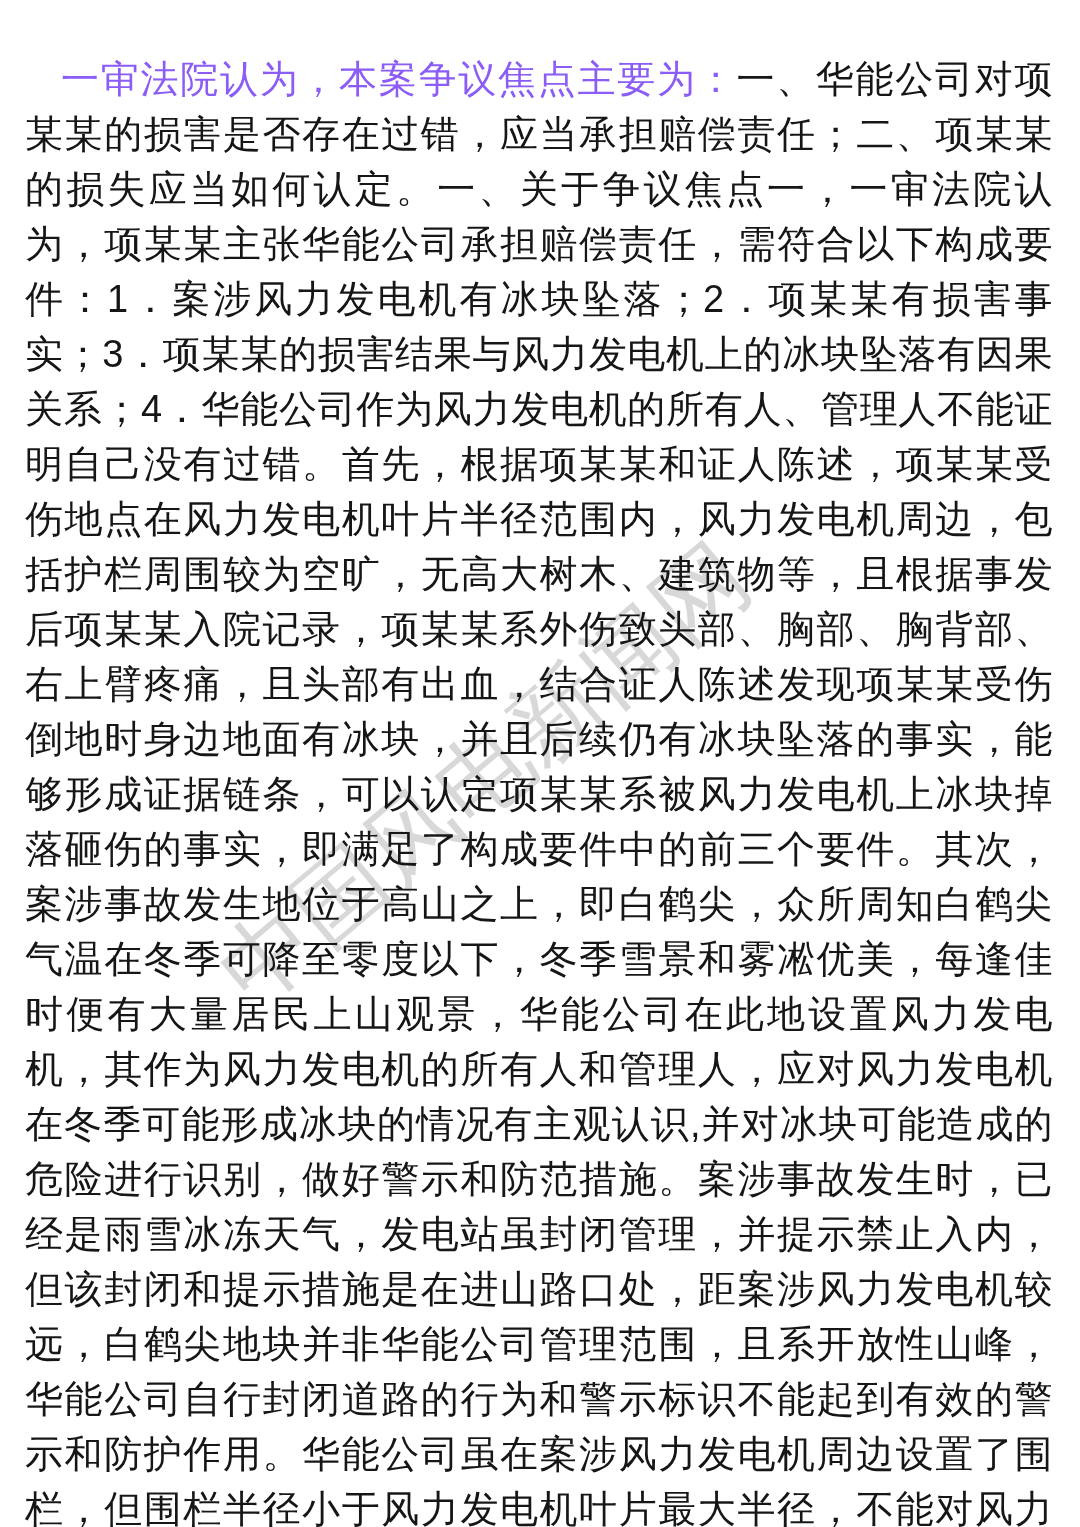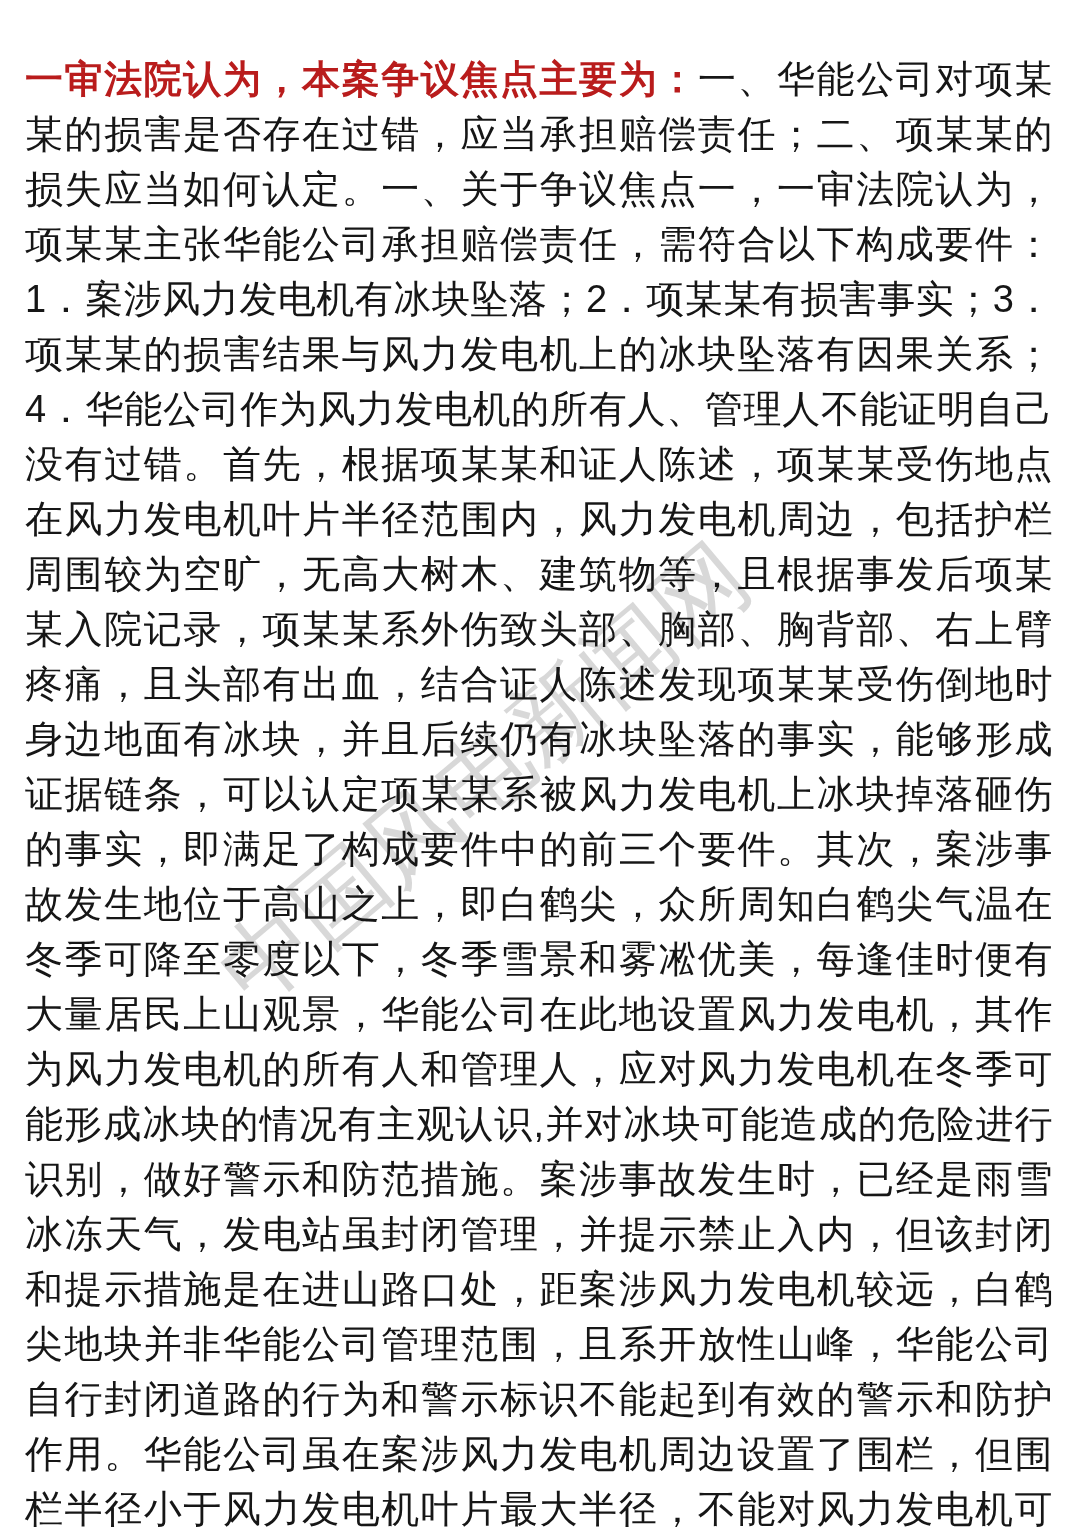--- a/index.html
+++ b/index.html
@@ -47,22 +47,23 @@
     margin: 0;
     font-size: 38px;
     line-height: 55px;
     text-align: justify;
     text-justify: inter-ideograph;
     color: #161616;
     letter-spacing: 0.5px;
     word-break: break-all;
   }
   .heading {
-    color: #b91c1c;
-    font-weight: 700;
+    color: #8b5cf6;
+    font-weight: 400;
+    margin-left: 36px;
   }
   .body-text {
     font-weight: 400;
   }
 </style>
 </head>
 <body>
 
 <div class="page">
 

